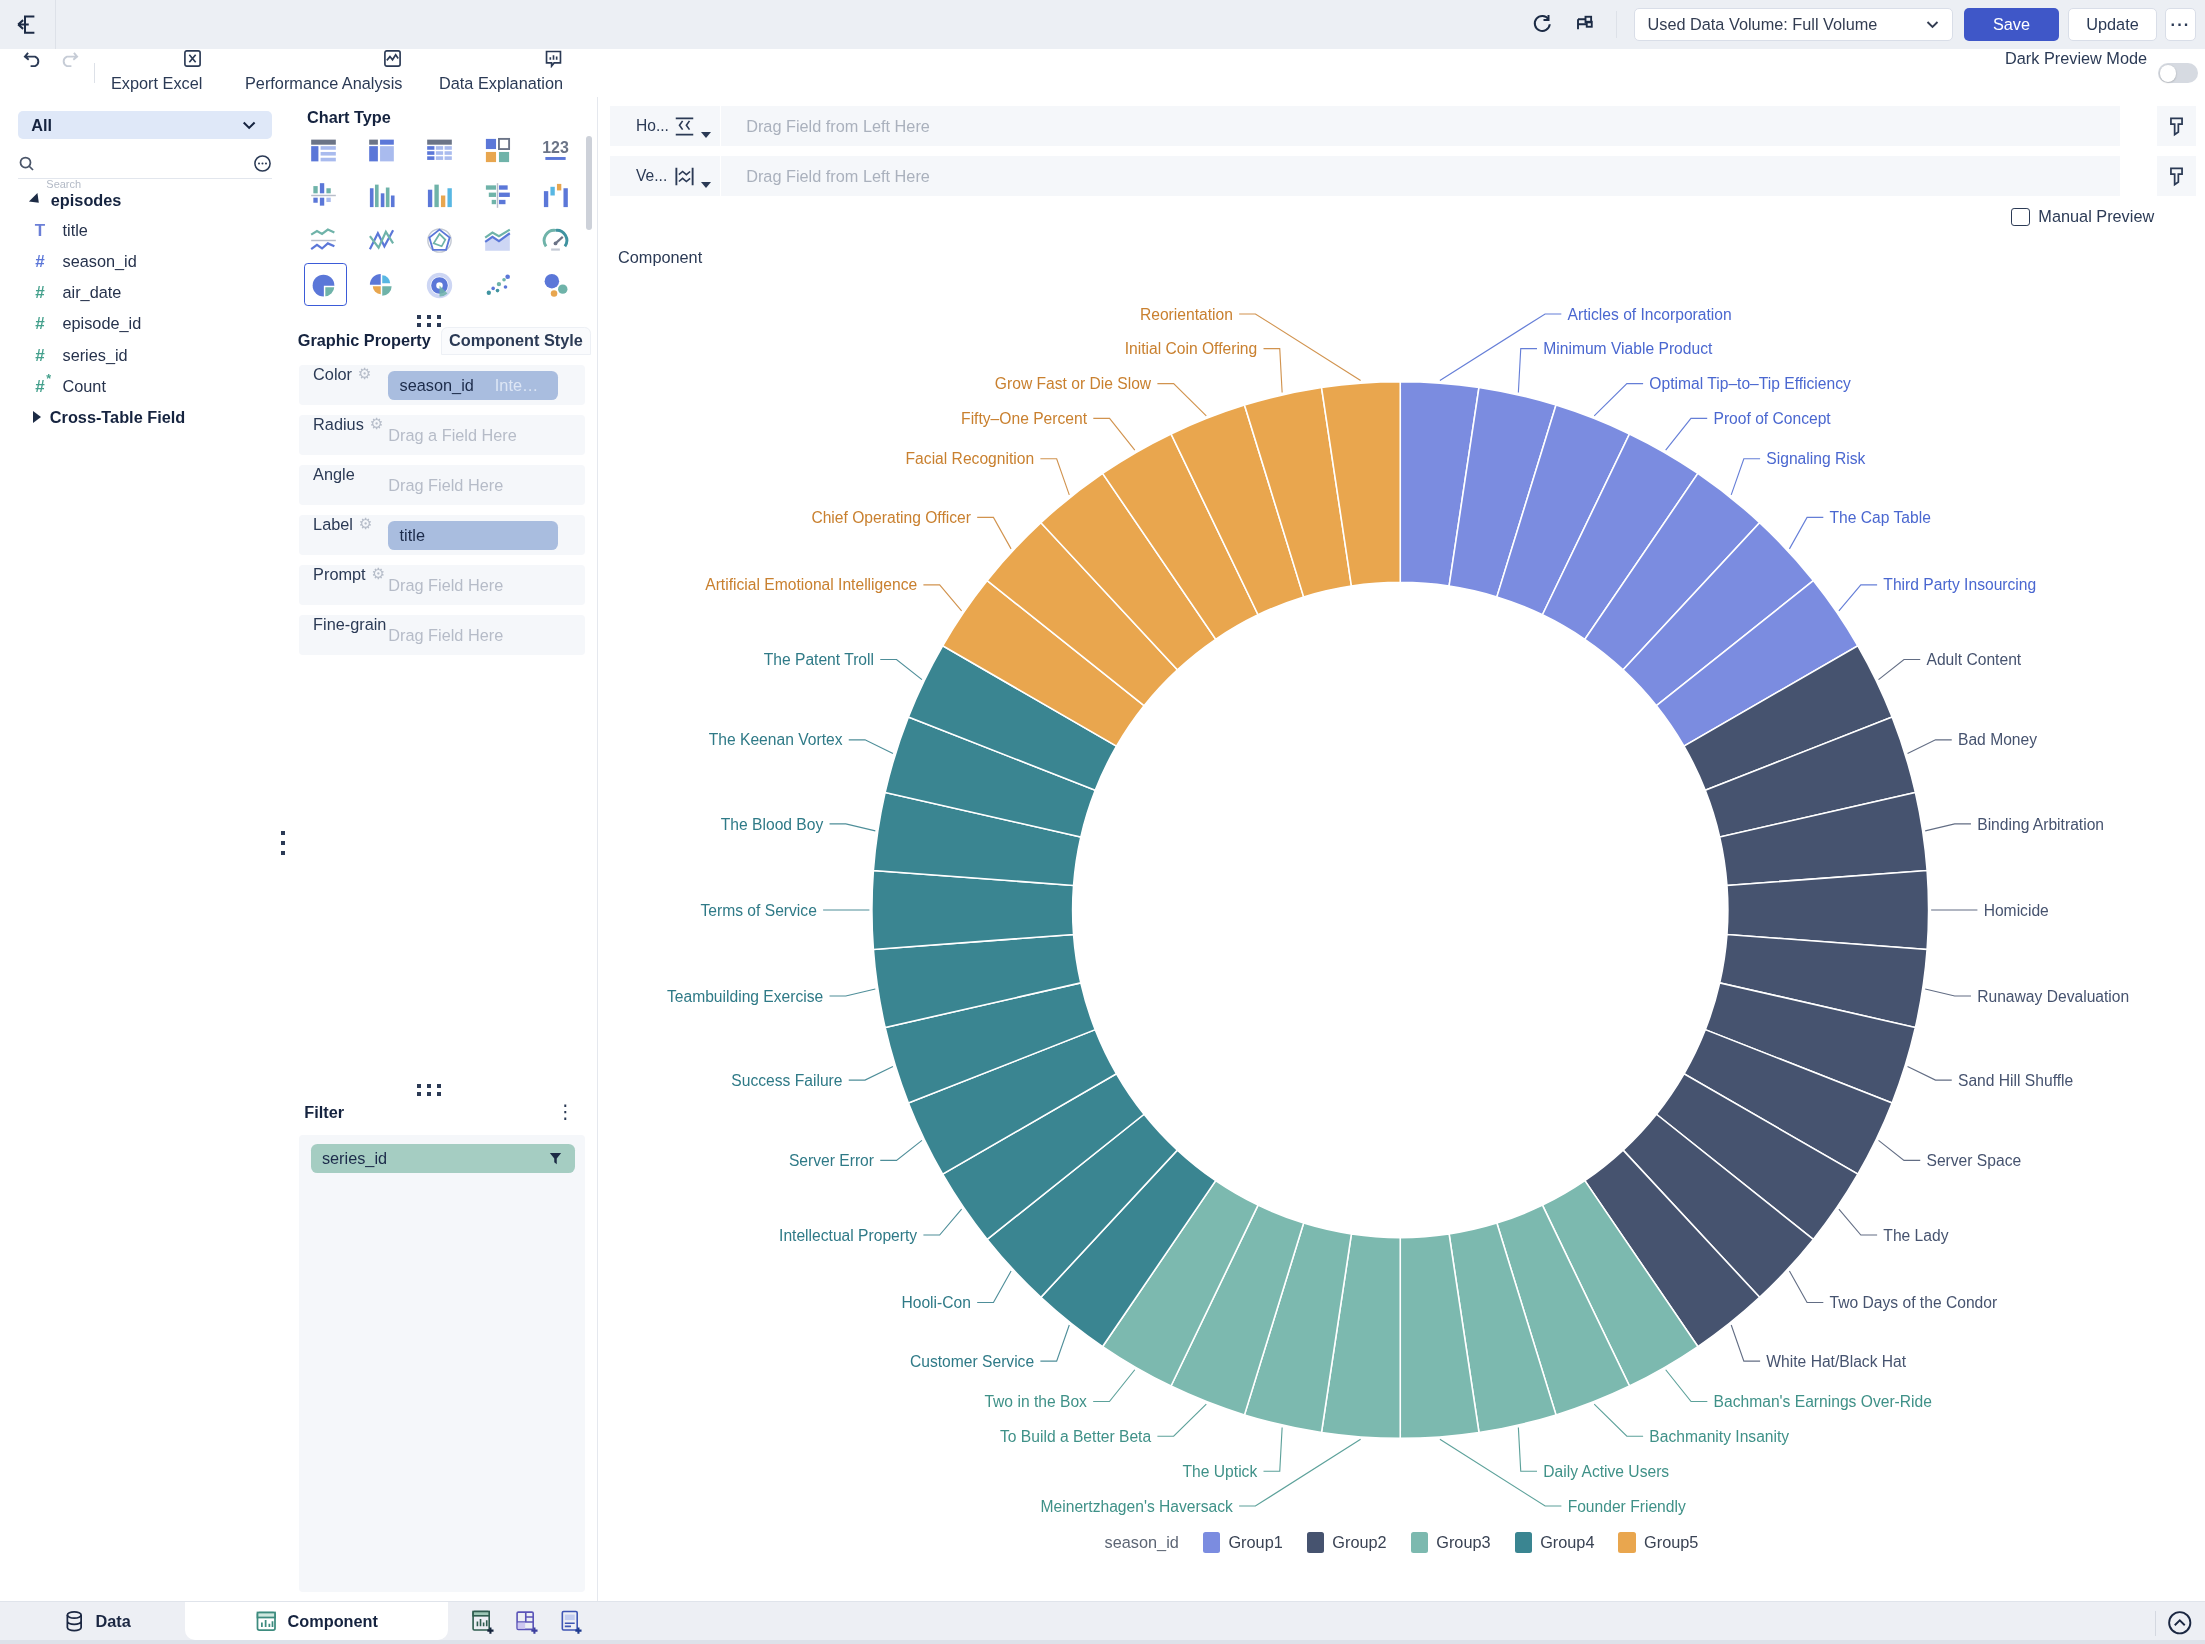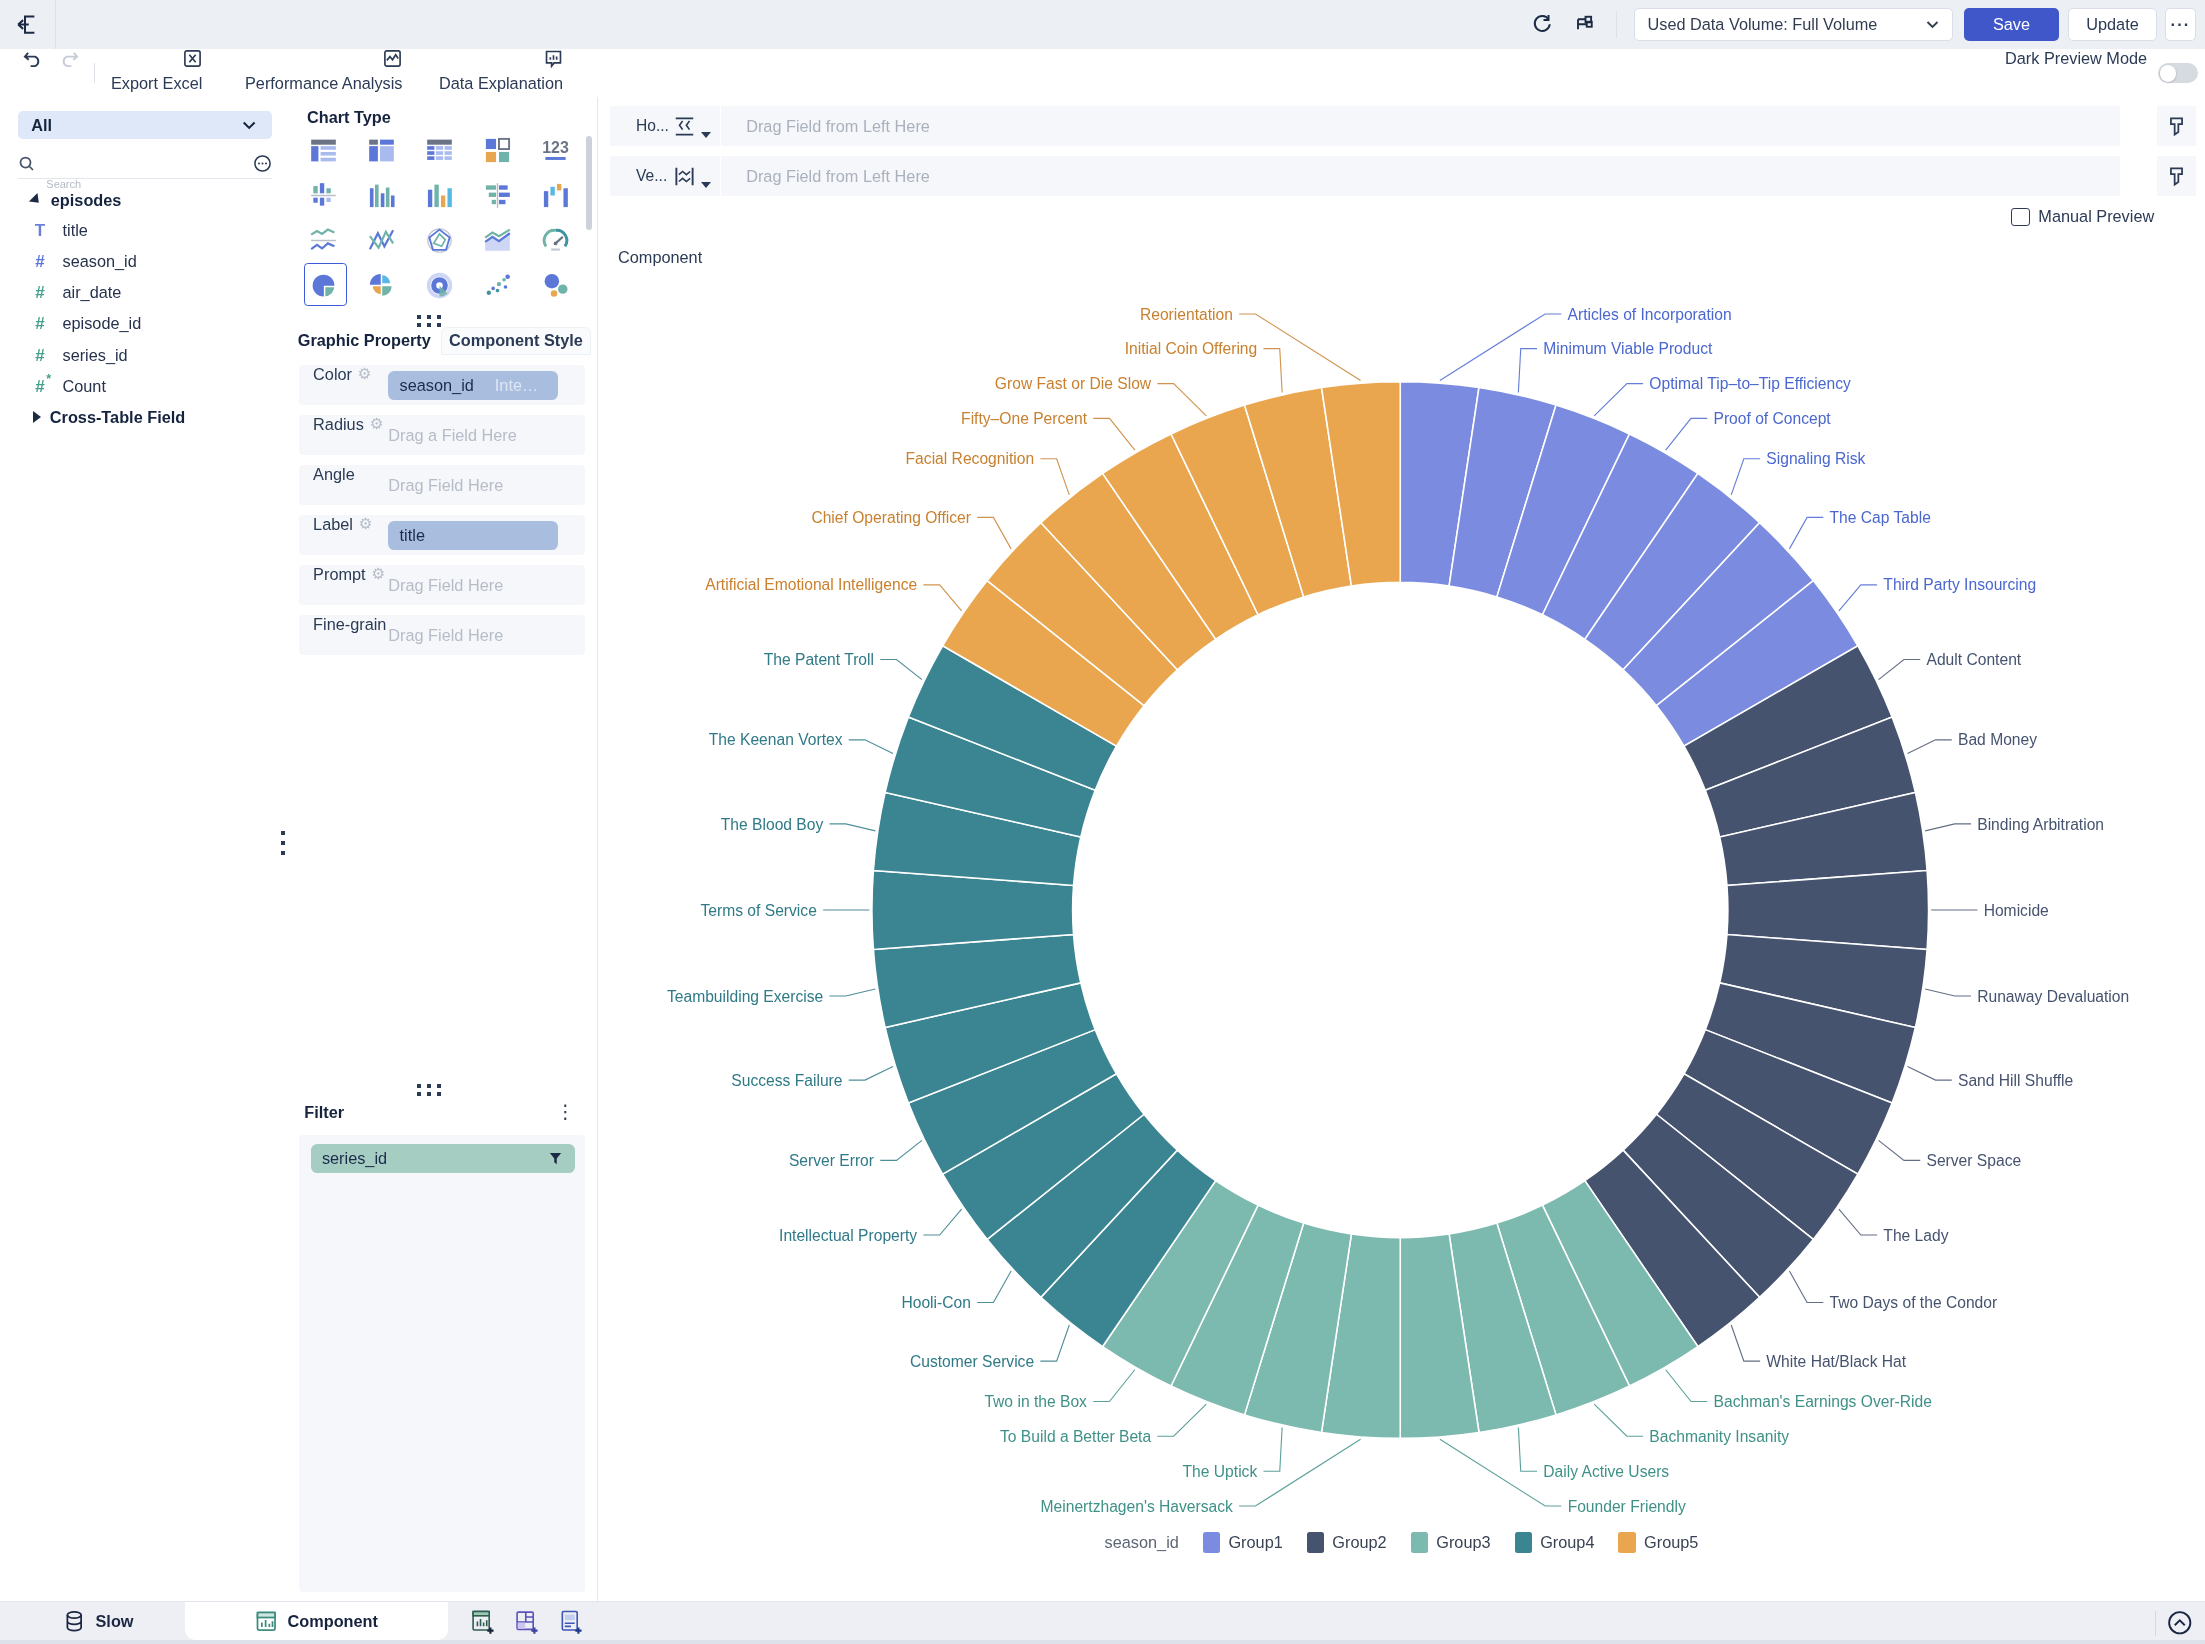--- a/index.html
+++ b/index.html
@@ -658,21 +658,21 @@
         </span>
       </div>
   </div>
 
   <div id="bottombar" class="abs">
     <div id="tab-data" class="abs">
       <svg width="22.5" height="22.5" viewBox="0 0 36 36">
           <ellipse cx="18" cy="8" rx="11" ry="5" fill="none" stroke="#1b2742" stroke-width="2.8"></ellipse>
           <path d="M7 8 V28 c0 2.8 4.9 5 11 5 s11-2.2 11-5 V8 M7 18 c0 2.8 4.9 5 11 5 s11-2.2 11-5" fill="none" stroke="#1b2742" stroke-width="2.8"></path>
         </svg>
-      <span>Slow</span>
+      <span>Data</span>
     </div>
     <div id="tab-component" class="abs">
       <svg width="22.5" height="22.5" viewBox="0 0 36 36">
           <rect x="4" y="4" width="28" height="28" rx="3" fill="none" stroke="#3e8c7f" stroke-width="2.8"></rect>
           <rect x="4" y="4" width="28" height="8" fill="#cfe8df" stroke="#3e8c7f" stroke-width="2.8"></rect>
           <path d="M11 27 v-7 M17 27 v-11 M23 27 v-5 M28 27 v-9" stroke="#3e8c7f" stroke-width="2.8"></path>
         </svg>
       <span>Component</span>
     </div>
     <div class="bb-icon abs" style="left:470px">

